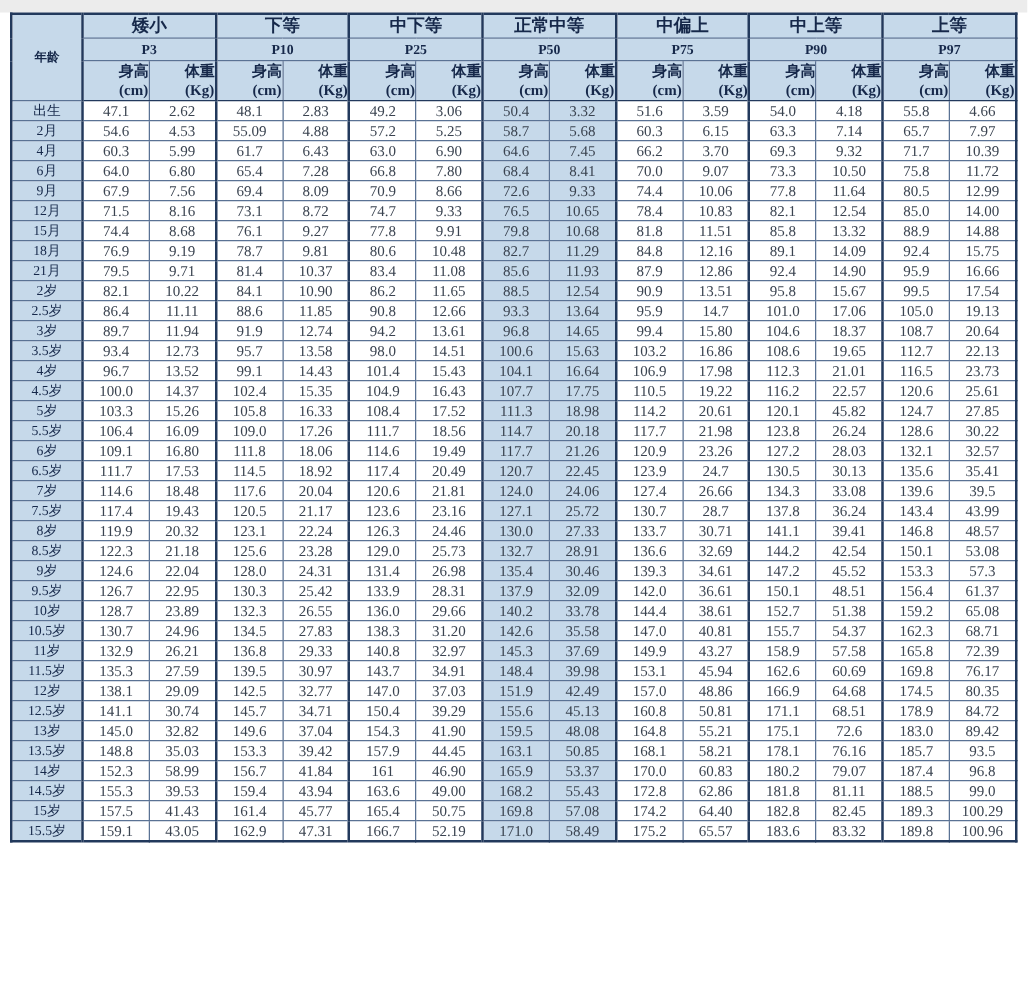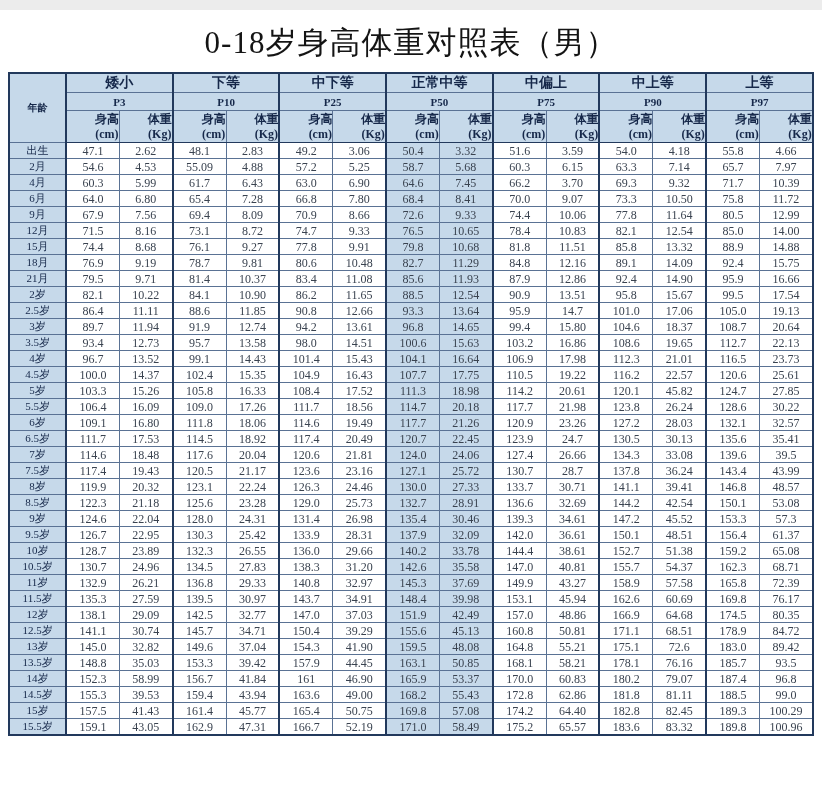--- a/index.html
+++ b/index.html
@@ -71,21 +71,20 @@
   tbody td.gstart{border-left:2px solid var(--border-thick);}
   tbody td.p50{background:var(--cell-blue);}
   tbody tr{height:16px;}
 </style>
 </head>
 <body>
 
 <div class="top-strip"></div>
 
 <div class="content">
-  <h1 class="page-title">0-18岁身高体重对照表（男）</h1>
 
   <table class="growth">
     <colgroup>
       <col class="agecol">
     </colgroup>
     <thead>
       <tr id="row-groups">
         <th class="age-head" rowspan="3">年龄</th>
       <th colspan="2" class="ghead">矮小</th>
           <th colspan="2" class="ghead">下等</th>

